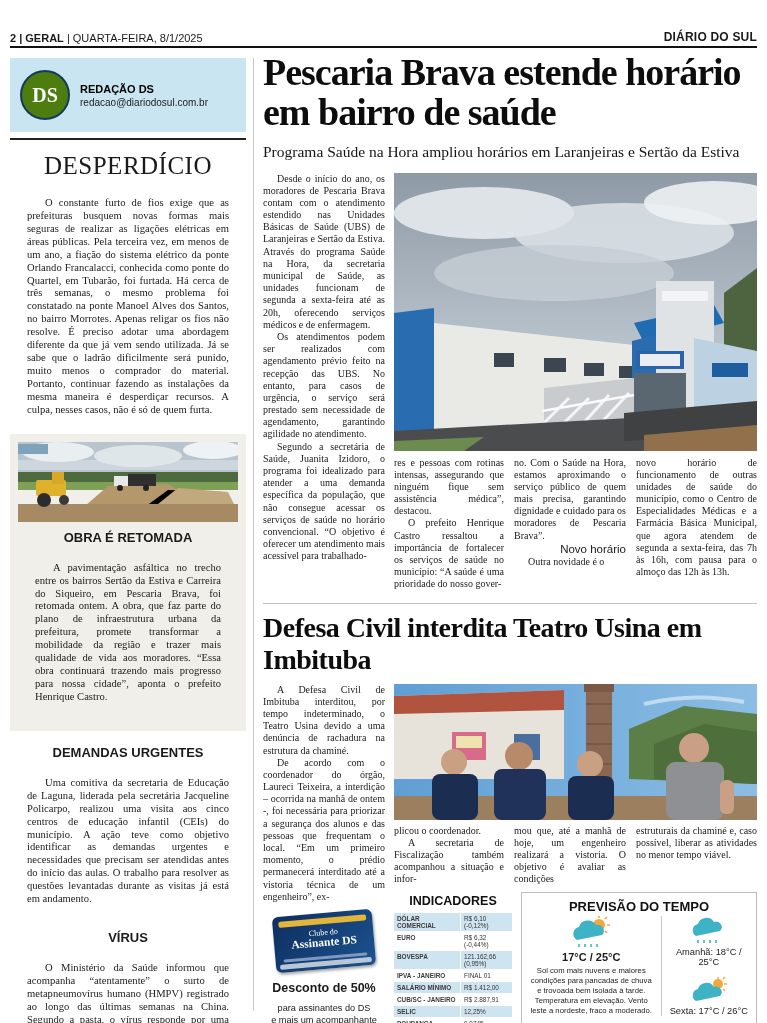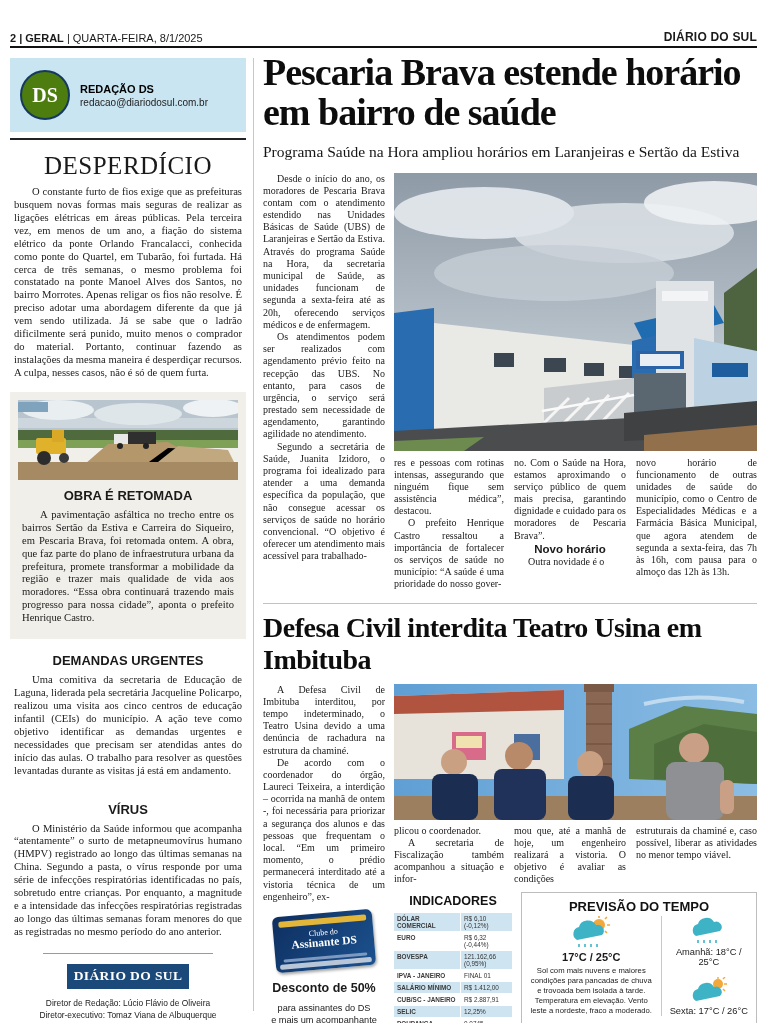--- a/index.html
+++ b/index.html
@@ -18,21 +18,21 @@
   .leftcol{position:absolute;left:10px;top:58px;width:236px;}
   .redbox{background:#c9e5f2;height:66px;display:flex;align-items:center;gap:10px;padding:4px 10px;}
   .dscirc{width:46px;height:46px;border-radius:50%;background:#4d7c0f;border:2px solid #153a5e;
           color:#fff;display:flex;align-items:center;justify-content:center;
           font-family:"Liberation Serif",serif;font-size:20px;font-weight:bold;flex:0 0 auto;}
   .redtit{font-family:"Liberation Sans",sans-serif;font-weight:bold;font-size:11px;color:#000000;}
   .redmail{font-family:"Liberation Sans",sans-serif;font-size:10px;color:#222;margin-top:2px;}
   .redrule{height:2px;background:#222;margin-top:6px;}
   .lh1{font-family:"Liberation Serif",serif;font-weight:400;font-size:25px;text-align:center;
        margin:12px 0 6px;letter-spacing:.5px;}
-  .lbody{font-size:10.6px;line-height:1.22;text-align:justify;margin:4px;}
+  .lbody{font-size:10.6px;line-height:1.22;text-align:justify;margin:17px;}
   .lbody .ind{text-indent:18px;display:block;}
   .beige{background:#f1efe9;margin-top:12px;padding:8px 8px 10px;}
   .sanshead{font-family:"Liberation Sans",sans-serif;font-weight:bold;font-size:13px;
             text-align:center;margin:8px 0 6px;}
   .shortrule{width:170px;height:1px;background:#9a9a9a;margin:14px auto 10px;}
   .dslogo{width:122px;height:25px;background:#1b4a7a;margin:0 auto;display:flex;
           align-items:center;justify-content:center;color:#fff;
           font-family:"Liberation Serif",serif;font-weight:bold;font-size:13.5px;letter-spacing:.4px;}
   .mast{font-family:"Liberation Sans",sans-serif;font-size:8.4px;line-height:1.5;
         text-align:center;color:#222;margin-top:8px;}
@@ -44,22 +44,22 @@
   .artrow{display:flex;gap:9px;margin-top:12px;}
   .ncol{font-size:10px;line-height:1.22;text-align:justify;}
   .ncol p{margin:0;}
   .ncol .ind{text-indent:14px;}
   .c1{width:122px;flex:0 0 auto;}
   .rightstack{flex:1 1 auto;min-width:0;}
   .colsrow{display:flex;gap:10px;margin-top:6px;}
   .c2{width:110px;flex:0 0 auto;}
   .c3{width:112px;flex:0 0 auto;}
   .c4{flex:1 1 auto;}
-  .subhead{font-family:"Liberation Sans",sans-serif;font-weight:bold;font-size:11.5px;
-           text-align:center;margin:5px 0 3px;text-indent:0;}
+  .subhead{font-family:"Liberation Sans",sans-serif;font-weight:normal;font-size:11.5px;
+           text-align:right;margin:5px 0 3px;text-indent:0;}
   .mainrule{height:1px;background:#c2c2c2;margin:12px 0 8px;}
   .head2{font-family:"Liberation Serif",serif;font-weight:bold;font-size:28px;letter-spacing:-.5px;
          color:#0d0d0d;margin:0 0 8px;}
   .photo{display:block;width:100%;}
   
   .assin{width:122px;text-align:center;font-family:"Liberation Sans",sans-serif;margin-top:10px;}
   .card{width:100px;height:56px;margin:4px auto 12px;transform:rotate(-5deg);
         background:linear-gradient(135deg,#0e2f60,#1c528f);border-radius:6px;
         box-shadow:1px 2px 3px rgba(0,0,0,.35);overflow:hidden;position:relative;}
   .card .strip1{position:absolute;top:5px;left:6px;right:6px;height:6px;background:#e3b63a;border-radius:2px;}

